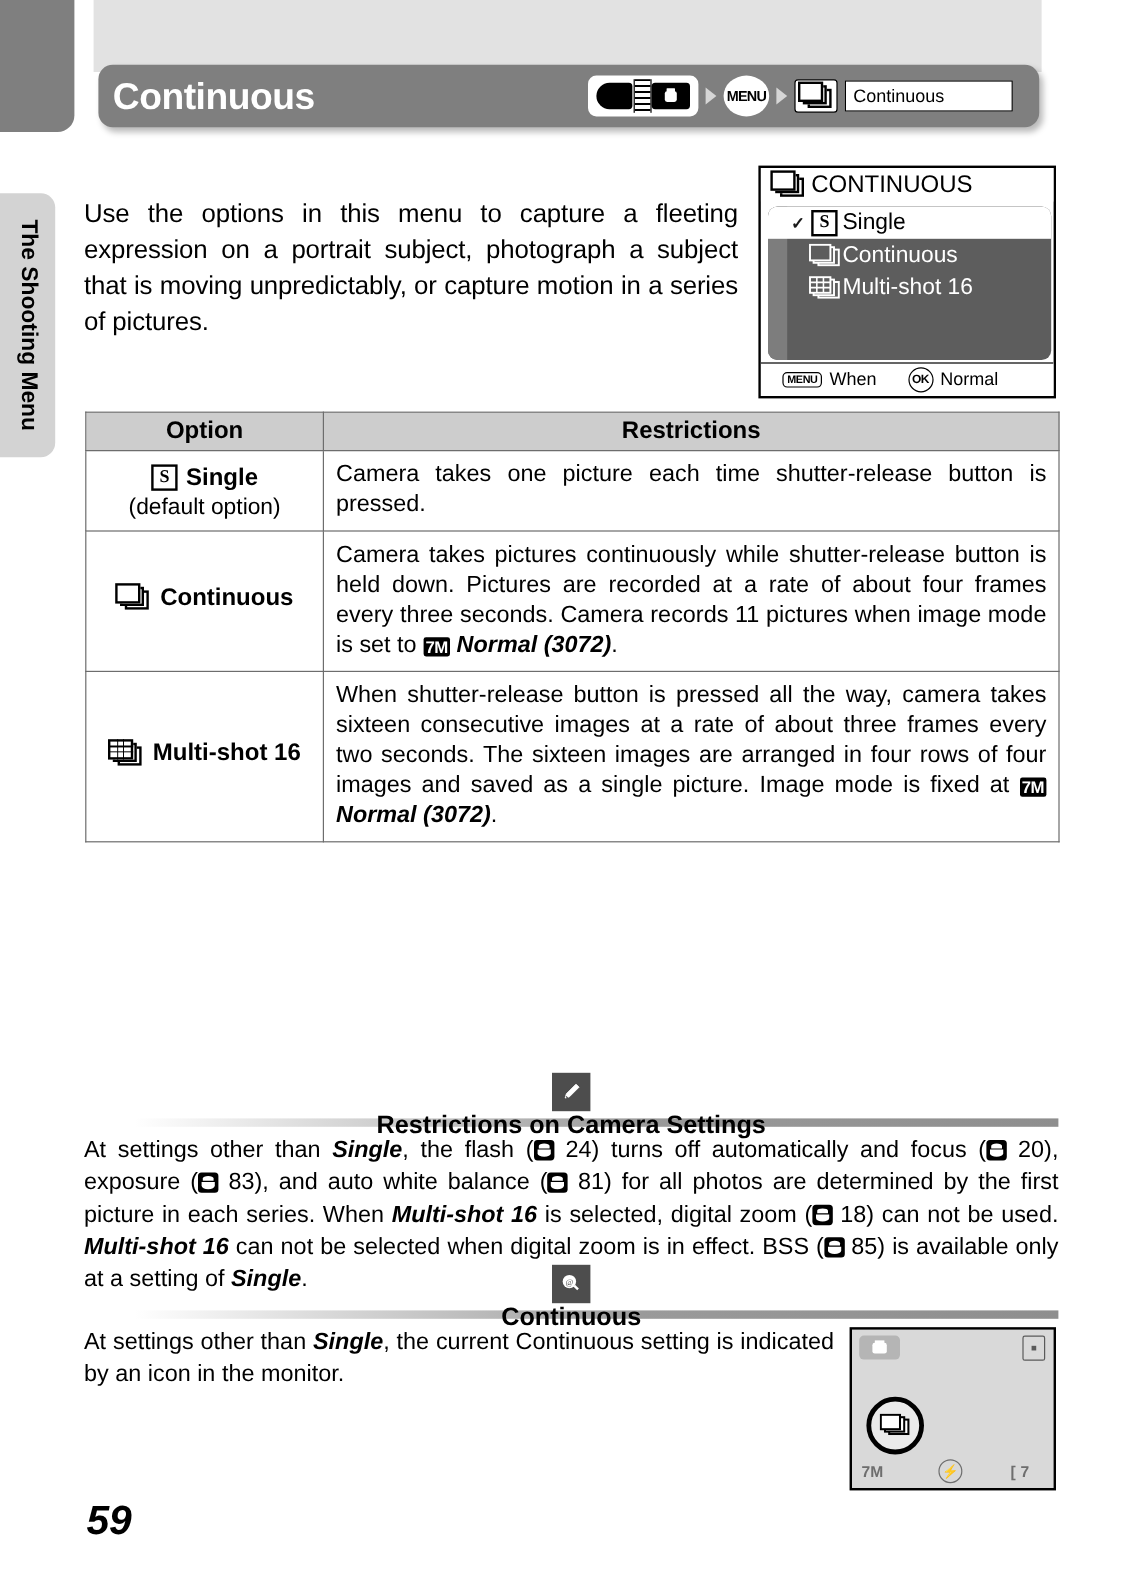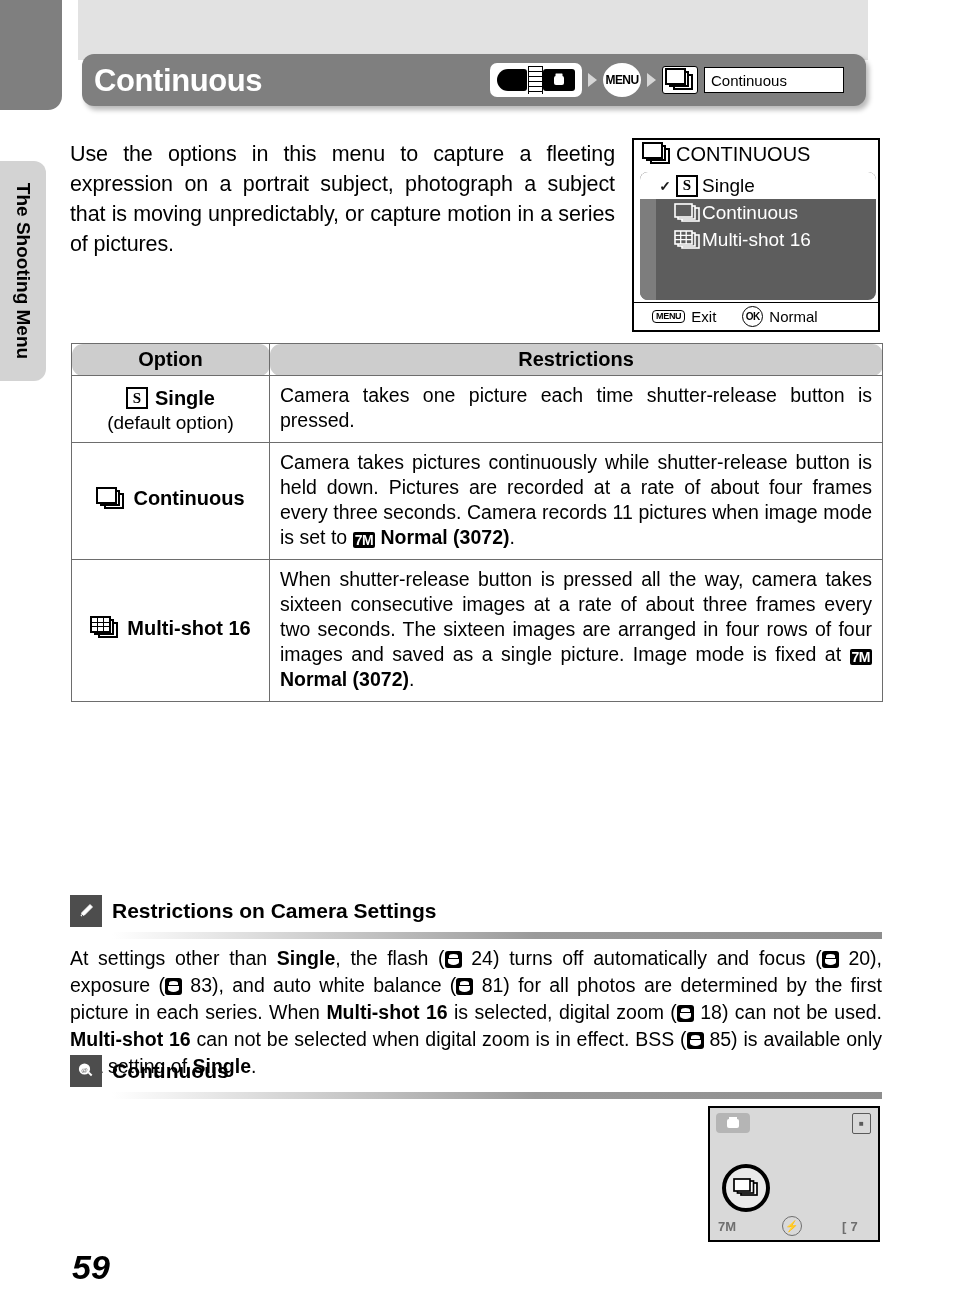--- a/index.html
+++ b/index.html
@@ -144,21 +144,21 @@
     transform: translate(-50%,-50%) rotate(90deg);
     white-space: nowrap;
     font-size: 19px;
     font-weight: bold;
     color: #000;
   }
 
   
   .intro {
     position: absolute;
-    left: 70px; top: 117px;
+    left: 70px; top: 141px;
     width: 545px;
     font-size: 21.5px;
     line-height: 30px;
     text-align: justify;
     letter-spacing: -0.1px;
   }
 
   
   .lcd {
     position: absolute;
@@ -255,21 +255,20 @@
   table.opt th, table.opt td {
     border: 1.5px solid #6d6d6d;
     box-sizing: border-box;
   }
   table.opt th {
     background: #cdcdcd;
     font-size: 20px;
     font-weight: bold;
     height: 32px;
     padding: 2px 0;
-    border-radius: 11px;
   }
   table.opt td.optcell {
     width: 198px;
     text-align: center;
     vertical-align: middle;
     padding: 6px 4px;
   }
   table.opt td.desc {
     padding: 7px 10px 9px 10px;
     text-align: justify;
@@ -358,22 +357,23 @@
 
   
   .note {
     position: absolute;
     width: 812px;
     left: 70px;
   }
   .note-head {
     display: flex;
     align-items: center;
-    gap: 10px;
+    gap: 0;
     height: 34px;
+    flex-direction: column;
   }
   .note-badge {
     width: 32px; height: 32px;
     background: #4d4d4d;
     display: flex; align-items: center; justify-content: center;
     flex: 0 0 auto;
   }
   .note-title {
     font-size: 21px;
     font-weight: bold;
@@ -450,21 +450,21 @@
 
   
   .pageno {
     position: absolute;
     left: 72px; top: 1248px;
     font-size: 34px;
     font-style: italic;
     font-weight: bold;
   }
 
-  b { font-weight: bold; }
+  b { font-weight: bold; font-style: italic; }
 </style>
 </head>
 <body>
 
 <div class="corner-block"></div>
 <div class="header-bg"></div>
 
 <div class="titlebar">
   <div class="title-text">Continuous</div>
 
@@ -535,21 +535,21 @@
           <rect x="1" y="1" width="17" height="13" fill="#5d5d5d" stroke="#fff" stroke-width="1.6"></rect>
           <path d="M6.7 1 V14 M12.2 1 V14 M1 5.3 H18 M1 9.7 H18" stroke="#fff" stroke-width="1.3"></path>
         </svg>
       </span>
       <span>Multi-shot 16</span>
     </div>
   </div>
 
   <div class="lcd-foot">
     <span class="keycap">MENU</span>
-    <span>Exit</span>
+    <span>When</span>
     <span style="width:14px"></span>
     <span class="keyround">OK</span>
     <span>Normal</span>
   </div>
 </div>
 
 <table class="opt">
   <thead>
     <tr>
       <th>Option</th>
@@ -621,20 +621,21 @@
     <div class="note-badge">
       <svg width="20" height="20" viewBox="0 0 20 20">
         <circle cx="8.5" cy="8" r="5.6" fill="#fff"></circle>
         <path d="M11.8 12.1 L15 15.3 L16.4 13.8 L13.2 10.7 Z" fill="#fff"></path>
         <text x="8.5" y="11" font-size="7" text-anchor="middle" fill="#4d4d4d" font-family="Liberation Serif, serif">@</text>
       </svg>
     </div>
     <div class="note-title">Continuous</div>
   </div>
   <div class="note-rule"></div>
+  <div class="note-body" style="width:625px">At settings other than <b>Single</b>, the current Continuous setting is indicated by an icon in the monitor.</div>
 </div>
 
 <div class="monitor">
   <div class="mon-modebox"></div>
   <div class="mon-battery">
     <span style="font-size:8px">■</span>
   </div>
   <div class="mon-cont">
     <svg width="26" height="20" viewBox="0 0 26 20">
       <rect x="8" y="5" width="16" height="12" fill="#fff" stroke="#000" stroke-width="1.7"></rect>

